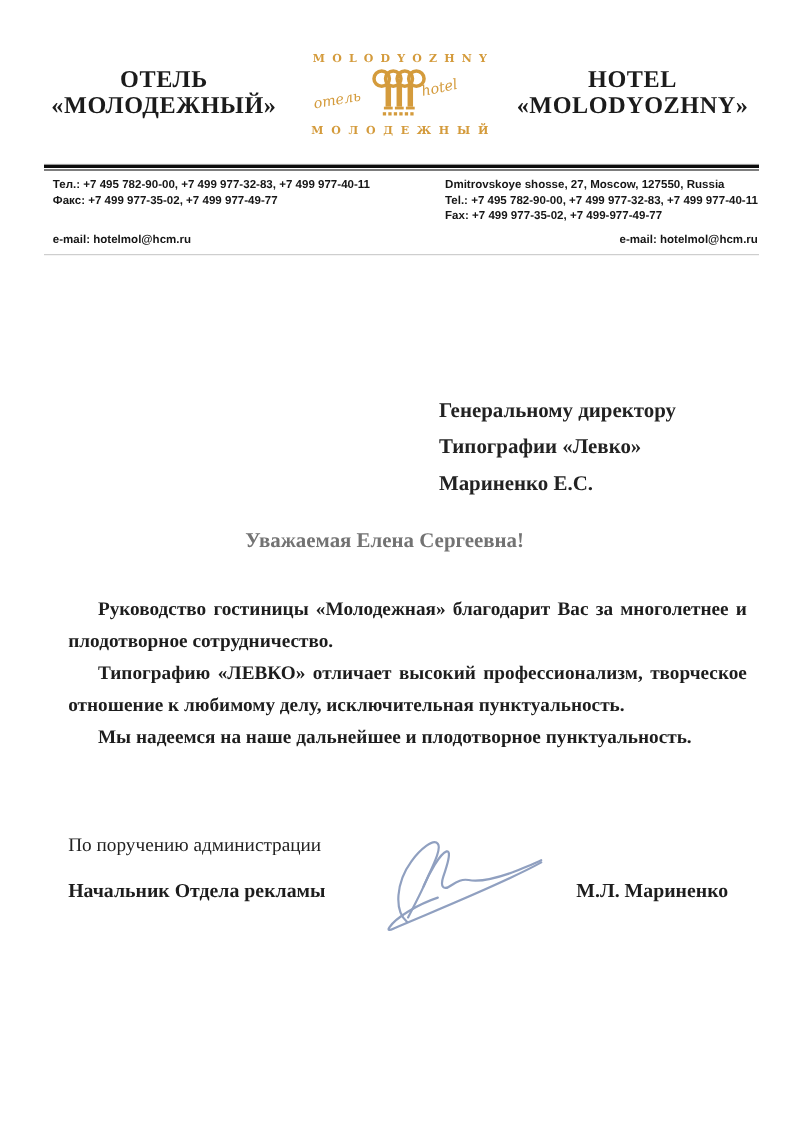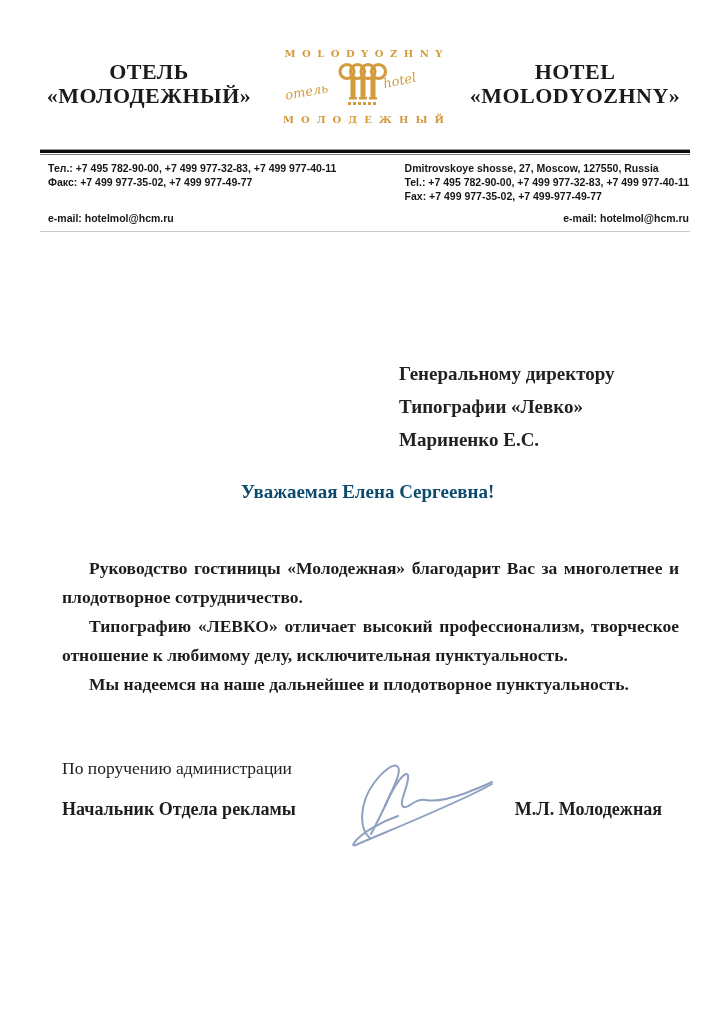--- a/index.html
+++ b/index.html
@@ -75,27 +75,27 @@
 
   
   .recipient {
     position:absolute; left:399px; top:313px;
     font-weight:bold; font-size:19px; line-height:33px;
     color:#222;
     margin-top:44px;
   }
   .recipient span { display:block; }
   .salutation {
-    position:absolute; left:241px; top:481px;
-    font-weight:bold; font-size:19px; color:#0c4a6e;
+    position:absolute; left:223px; top:481px;
+    font-weight:bold; font-size:19px; color:#737373;
   }
   .body-text {
     position:absolute; left:62px; top:539px; width:617px;
     font-weight:bold; font-size:17.5px; line-height:29px;
-    text-align:justify; color:#1d1d1d;margin-top:15px;
+    text-align:justify; color:#1d1d1d;
   }
   .body-text p { margin:0; text-indent:27px; }
 
   
   .signoff-note  {
     position:absolute; left:62px; top:758px;
     font-size:17.5px; font-weight:normal; color:#222;
   }
   .signoff-title {
     position:absolute; left:62px; top:799px;
@@ -177,21 +177,21 @@
   <div class="salutation">Уважаемая Елена Сергеевна!</div>
 
   <div class="body-text">
     <p>Руководство гостиницы «Молодежная» благодарит Вас за многолетнее и плодотворное сотрудничество.</p>
     <p>Типографию «ЛЕВКО» отличает высокий профессионализм, творческое отношение к любимому делу, исключительная пунктуальность.</p>
     <p>Мы надеемся на наше дальнейшее и плодотворное пунктуальность.</p>
   </div>
 
   <div class="signoff-note">По поручению администрации</div>
   <div class="signoff-title">Начальник Отдела рекламы</div>
-  <div class="signoff-name">М.Л. Молодежная</div>
+  <div class="signoff-name">М.Л. Мариненко</div>
 
   <svg class="signature" width="170" height="105" viewBox="0 0 170 105">
     <g stroke="#8496ba" fill="none" stroke-width="2" stroke-linecap="round" stroke-linejoin="round" opacity="0.9">
       <path d="M30,88 C18,78 20,52 34,33 C42,22 54,12 58,17 C62,22 52,40 45,56 C40,67 34,78 31,84"></path>
       <path d="M45,56 C50,44 60,26 66,24 C71,23 66,38 63,47 C60,56 63,60 70,55 C76,51 80,49 86,50 C96,52 112,48 126,43 C136,39 146,35 152,32"></path>
       <path d="M152,34 C120,52 60,76 18,94 C14,96 12,96 14,93 C20,84 40,72 58,66"></path>
     </g>
   </svg>
 
 </div>

